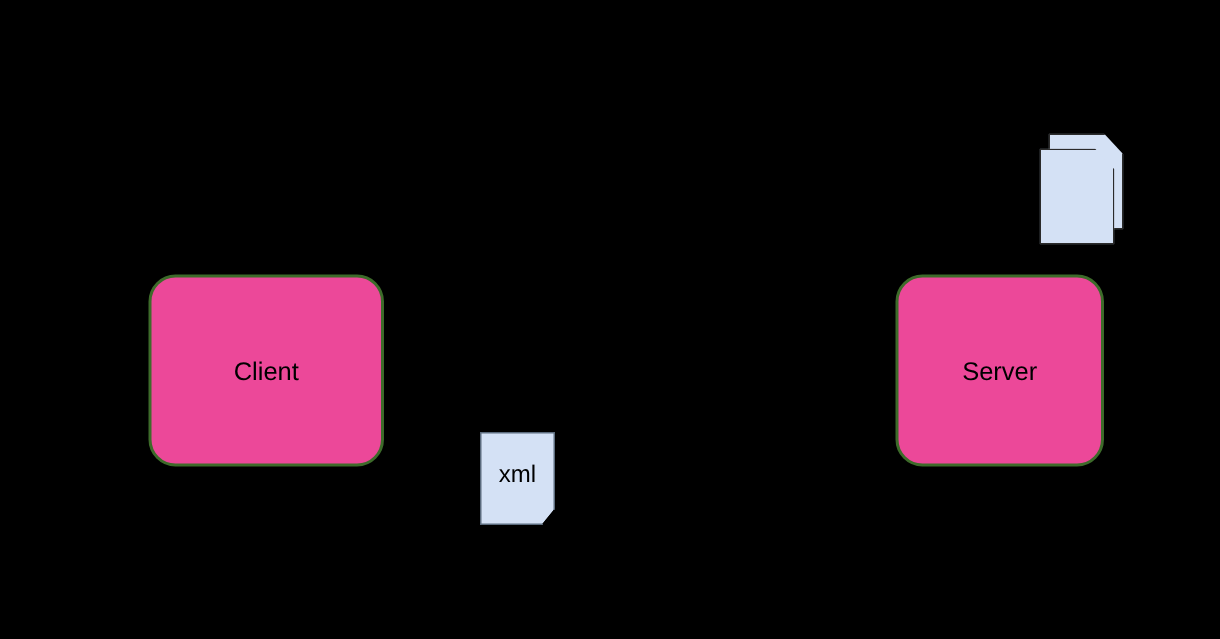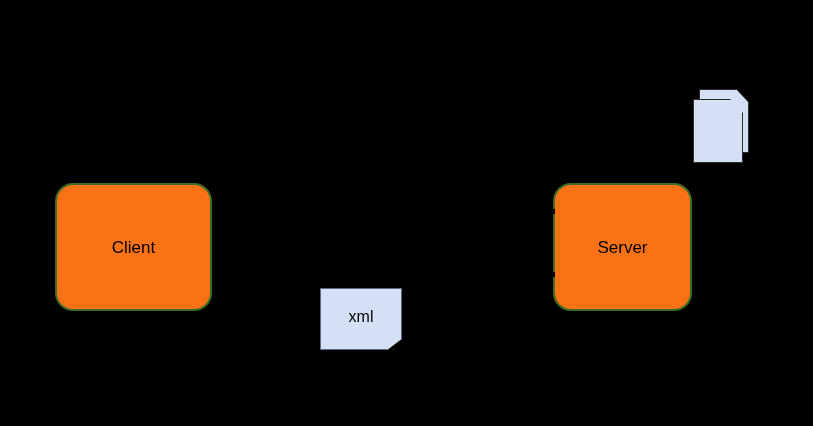--- a/index.html
+++ b/index.html
@@ -10,27 +10,28 @@
   #canvas {
     position: relative;
     width: 813px;
     height: 426px;
     background: #000000;
     overflow: hidden;
     font-family: "Liberation Sans", sans-serif;
   }
   .node-box {
     position: absolute;
-    background: #f97316;
+    background: #ec4899;
     border: 2px solid #3d6b2a;
     border-radius: 18px;
     box-sizing: border-box;
     display: flex;
     align-items: center;
     justify-content: center;
+    margin-left: 44px;
   }
   .node-label {
     font-family: "Liberation Sans", sans-serif;
     font-size: 17px;
     color: #000000;
     line-height: 1;
     user-select: none;
   }
   #client-box { left: 55px; top: 183px; width: 157px; height: 128px; }
   #server-box { left: 553px; top: 183px; width: 139px; height: 128px; }
@@ -45,21 +46,20 @@
   #server-notch-top    { left: 551px; top: 209px; }
   #server-notch-bottom { left: 551px; top: 272px; }
 
   
   #xml-doc {
     position: absolute;
     left: 320px;
     top: 288px;
     width: 50px;
     height: 62px;
-    padding-left: 32px;
   }
   #xml-doc .doc-body {
     position: absolute;
     inset: 0;
     background: #d4e1f5;
     border: 1px solid #5b6b7d;
     box-sizing: border-box;
     -webkit-clip-path: polygon(0 0, 100% 0, 100% 82%, 82% 100%, 0 100%);
     clip-path: polygon(0 0, 100% 0, 100% 82%, 82% 100%, 0 100%);
   }

